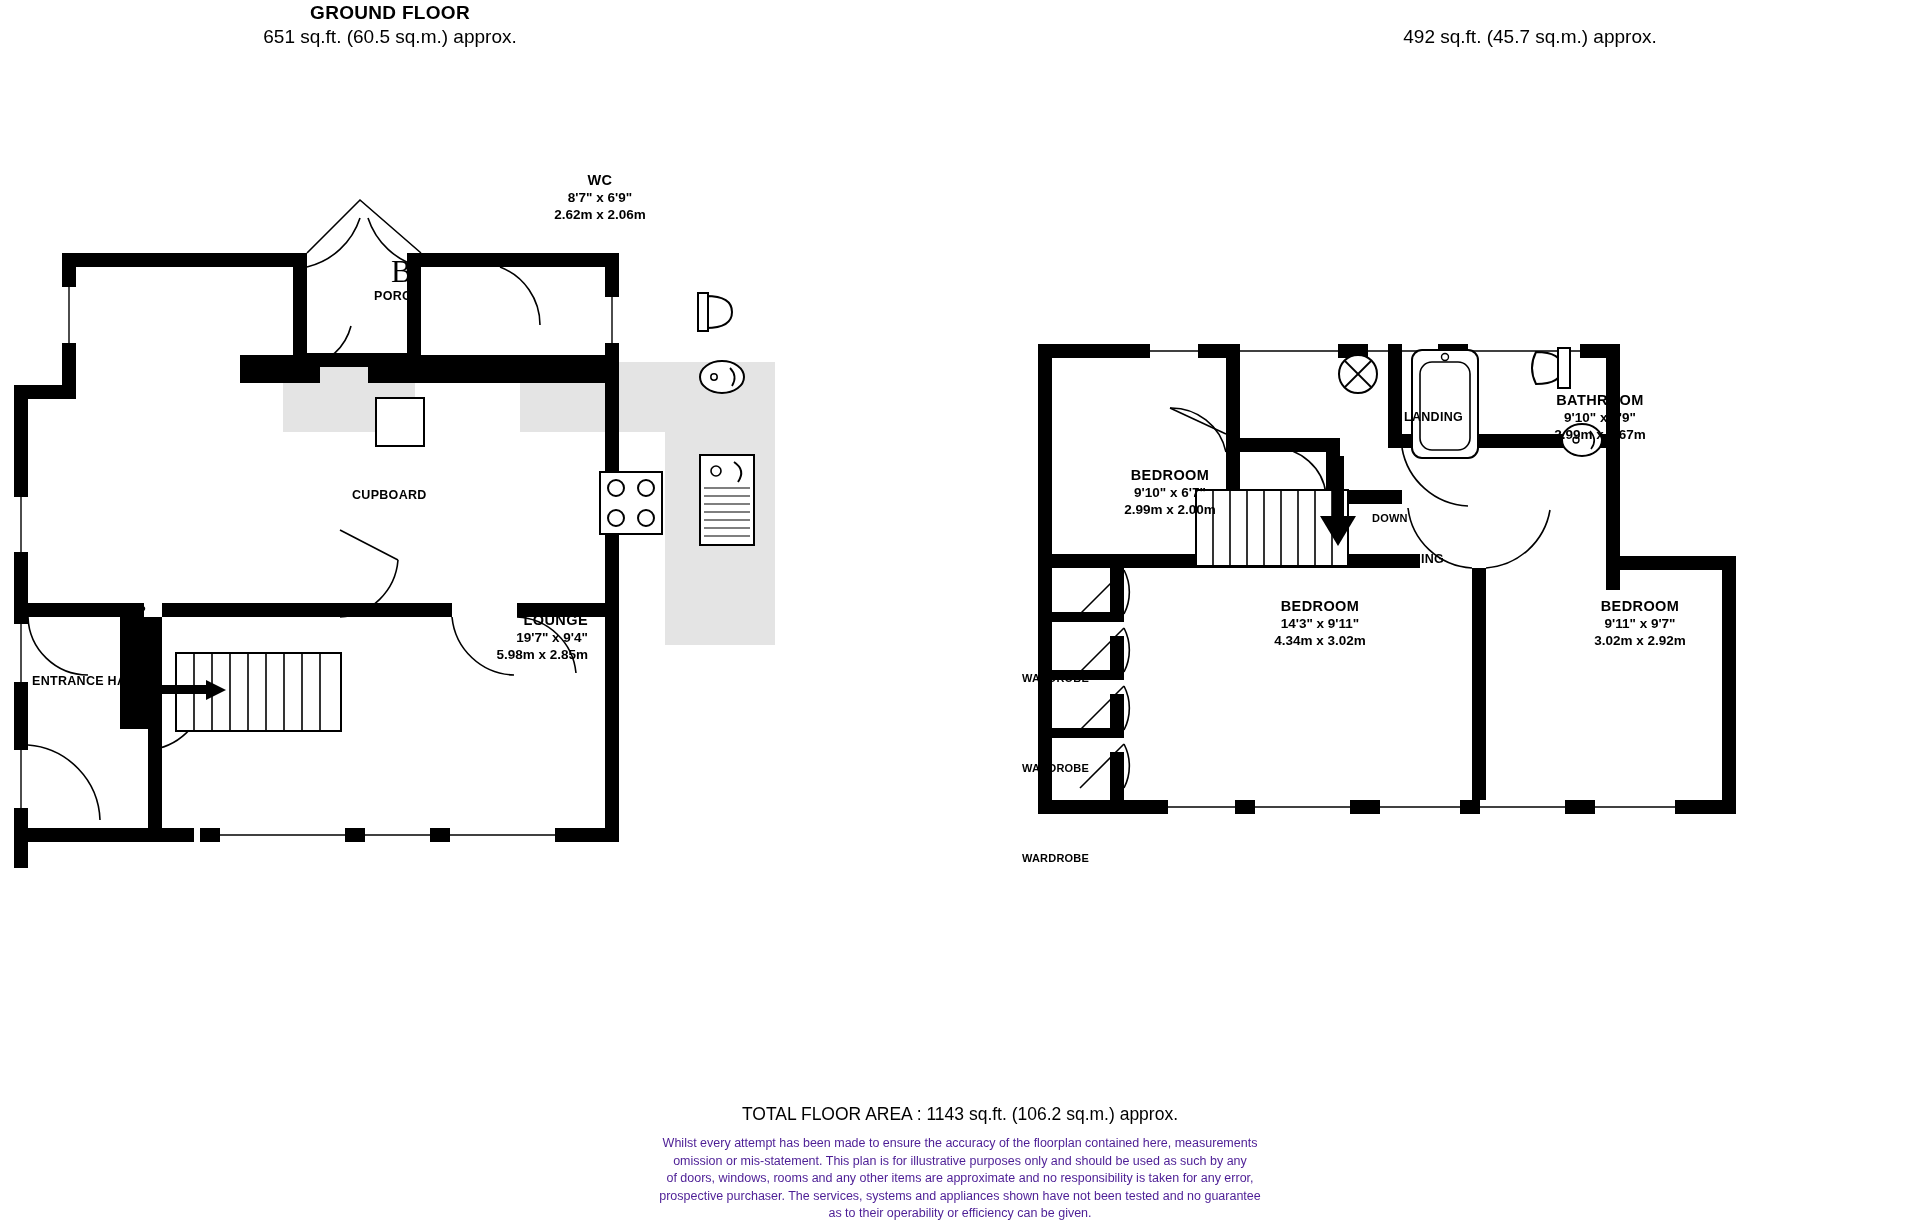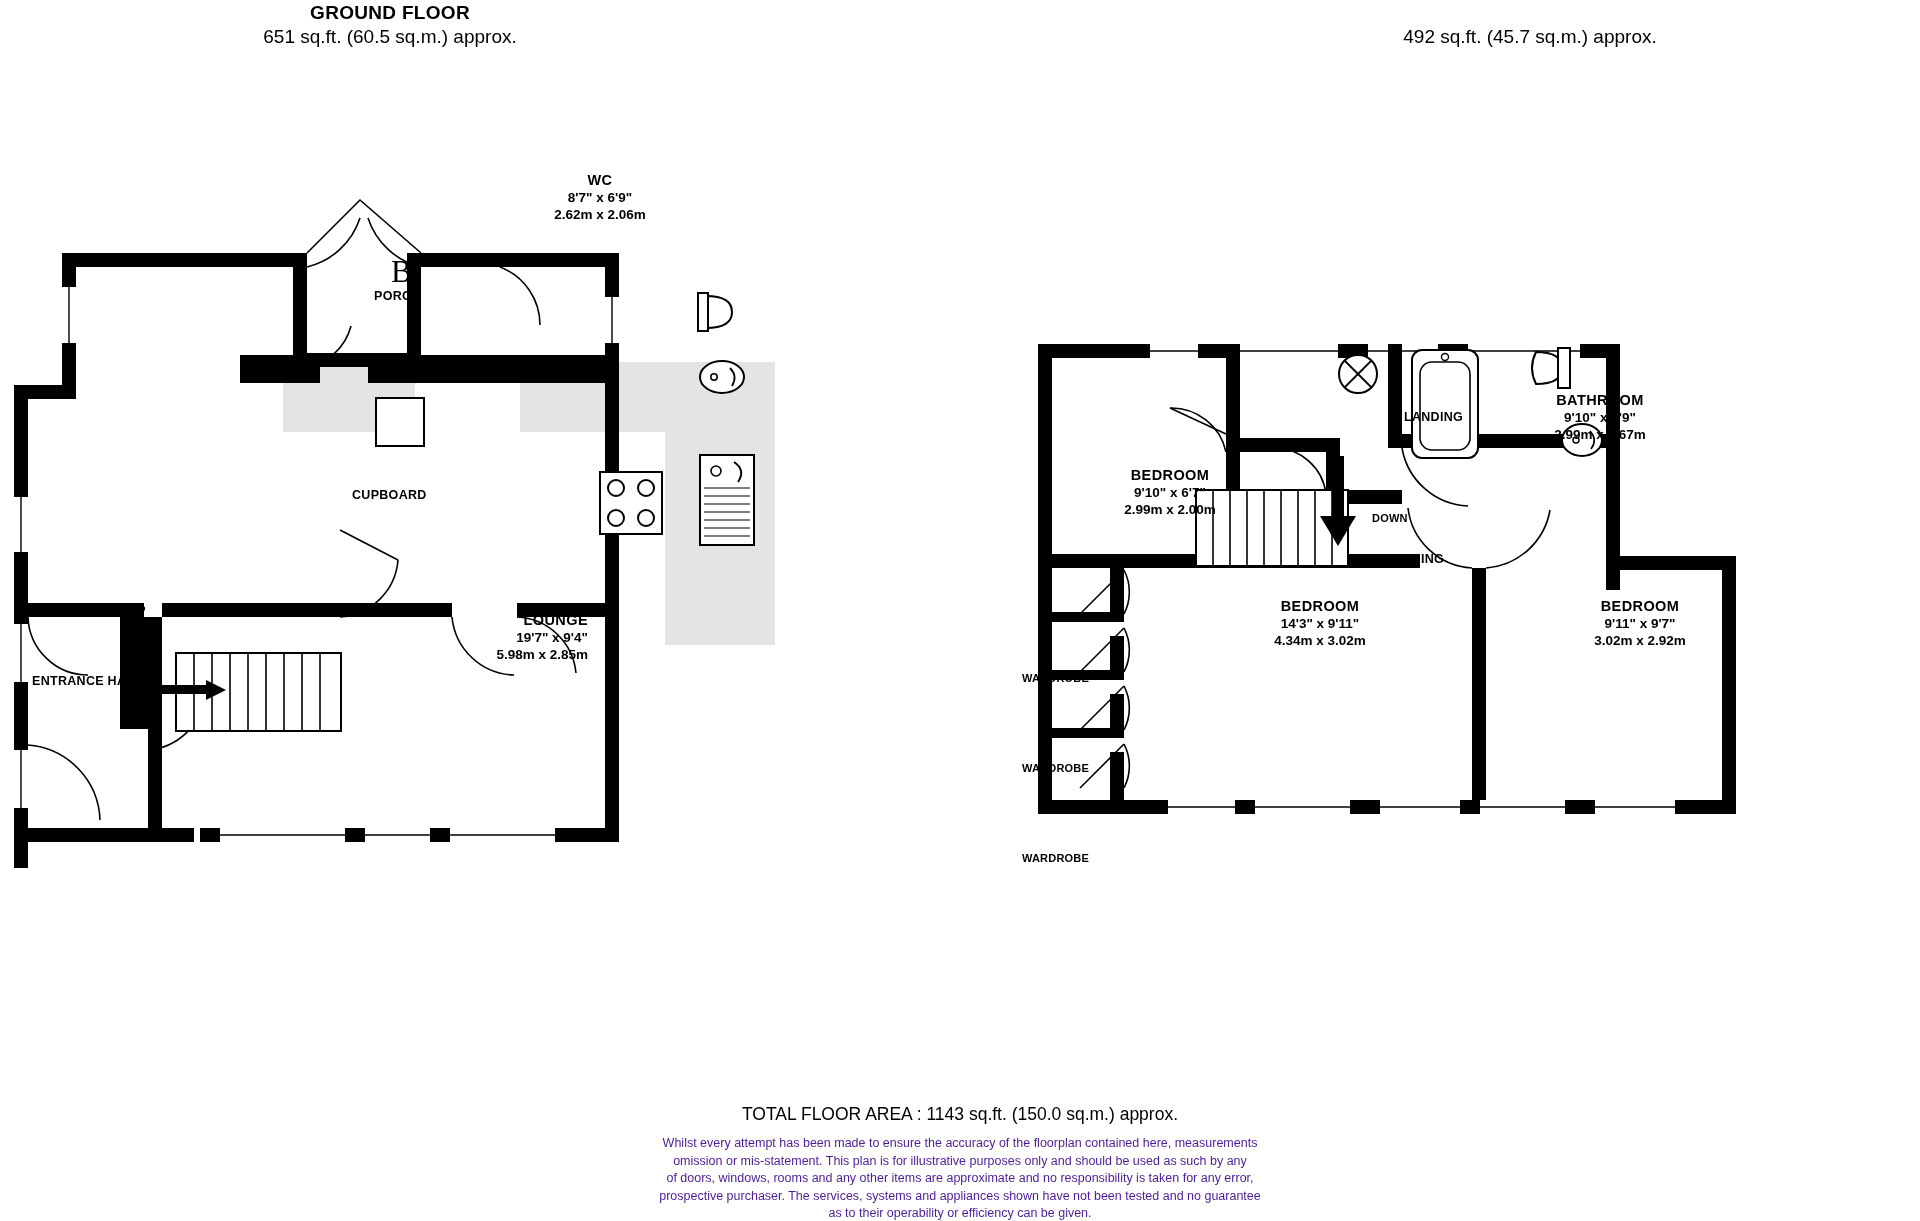--- a/index.html
+++ b/index.html
@@ -428,21 +428,21 @@
   <div class="room" style="left:1490px; top:598px; width:300px;">
     <span class="name">BEDROOM</span>
     <span class="dim">9'11"  x 9'7"</span>
     <span class="dim">3.02m  x 2.92m</span>
   </div>
 
   <div class="tiny-label" style="left:1022px; top:672px;">WARDROBE</div>
   <div class="tiny-label" style="left:1022px; top:762px;">WARDROBE</div>
   <div class="tiny-label" style="left:1022px; top:852px;">WARDROBE</div>
 
-  <div id="total-area">TOTAL FLOOR AREA : 1143 sq.ft. (150.0 sq.m.) approx.</div>
+  <div id="total-area">TOTAL FLOOR AREA : 1143 sq.ft. (106.2 sq.m.) approx.</div>
   <div id="disclaimer">
     <p>Whilst every attempt has been made to ensure the accuracy of the floorplan contained here, measurements</p>
     <p>omission or mis-statement. This plan is for illustrative purposes only and should be used as such by any</p>
     <p>of doors, windows, rooms and any other items are approximate and no responsibility is taken for any error,</p>
     <p>prospective purchaser. The services, systems and appliances shown have not been tested and no guarantee</p>
     <p>as to their operability or efficiency can be given.</p>
 
   </div>
 
 </div>

